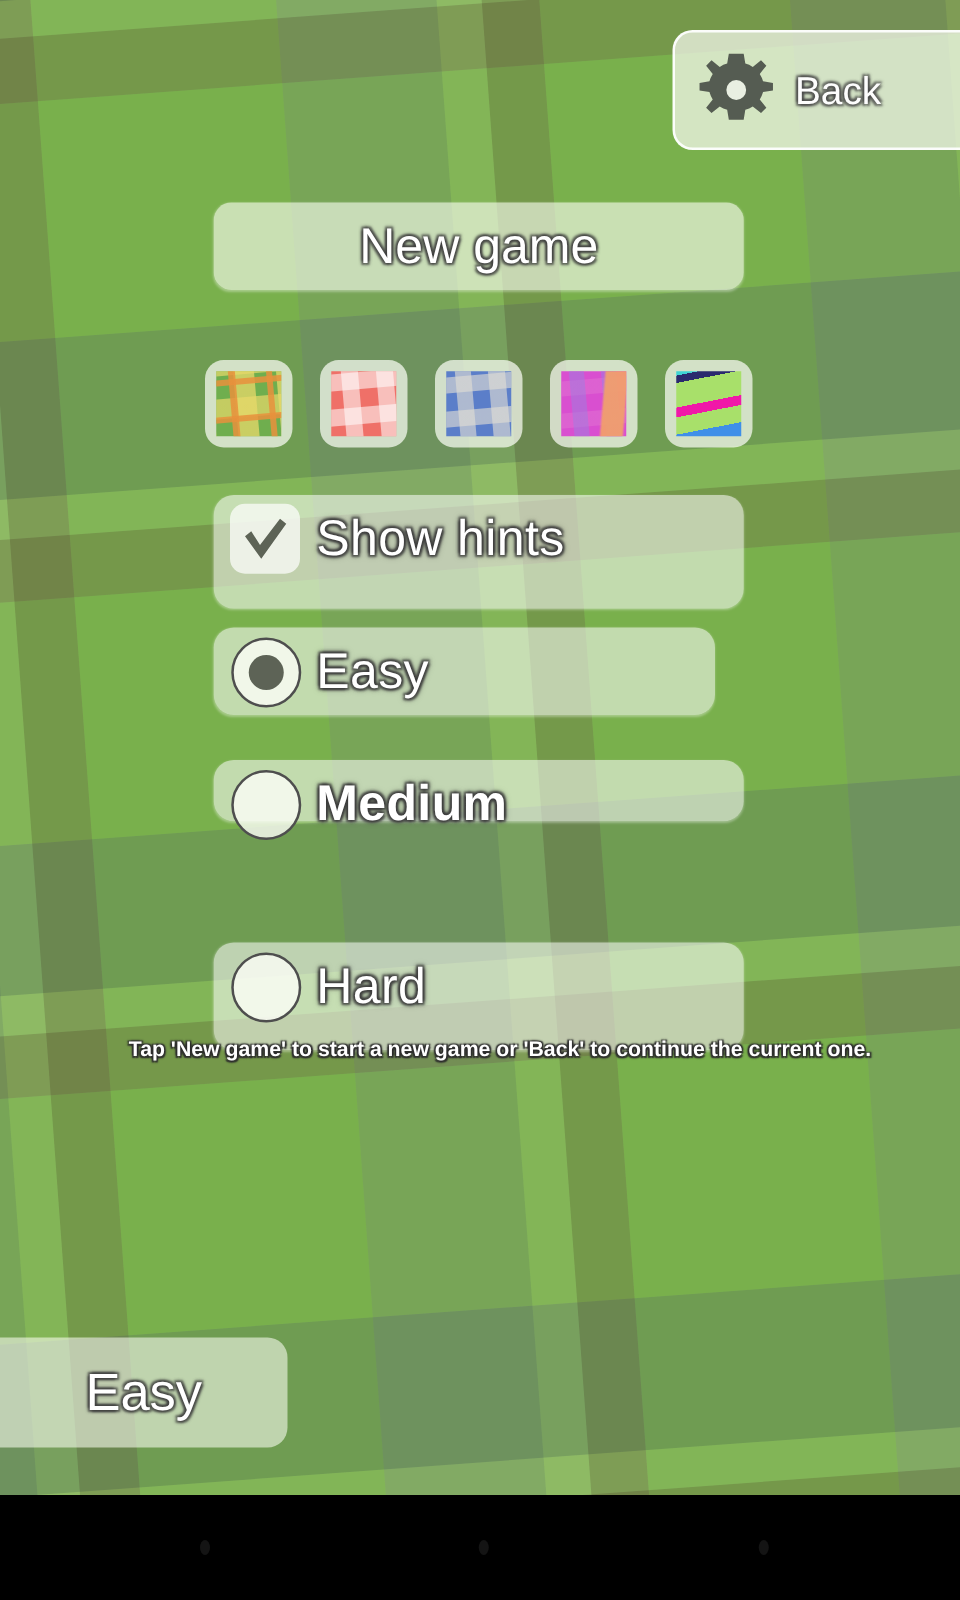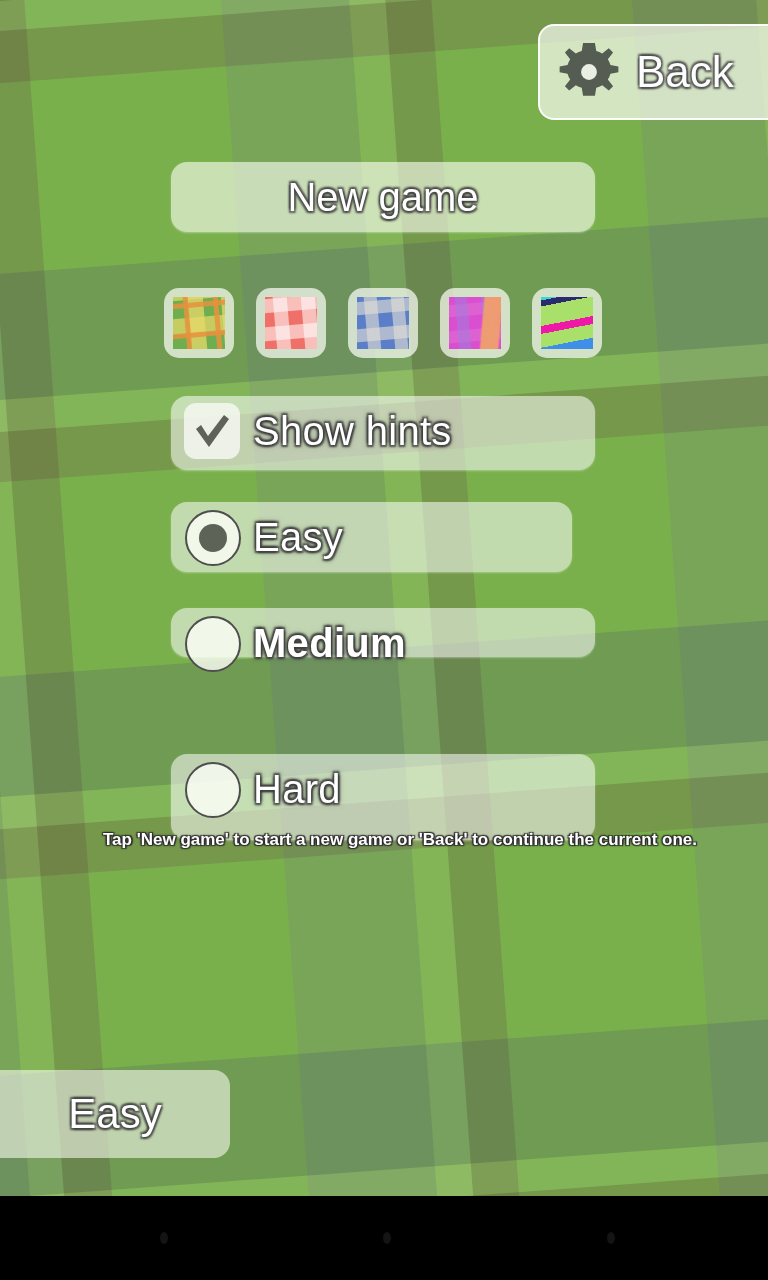--- a/index.html
+++ b/index.html
@@ -92,34 +92,34 @@
     box-sizing: border-box;
     display: flex;
     align-items: center;
     padding-left: 16px;
   }
   #gear-icon { width: 66px; height: 66px; flex: 0 0 66px; }
   #back-label {
     position: relative;
     margin-left: 14px;
     color: #fdfdfd;
-    font-size: 44px;
+    font-size: 31px;
     line-height: 1;
     text-shadow:
       -1.6px -1.6px 2px rgba(70,70,70,0.8),
        1.6px -1.6px 2px rgba(70,70,70,0.8),
       -1.6px  1.6px 2px rgba(70,70,70,0.8),
        1.6px  1.6px 2px rgba(70,70,70,0.8);
   }
 
   
   #new-game-button {
     left: 171px; top: 162px; width: 424px; height: 70px;
     background: rgba(250,253,242,0.62);
-    display: flex; align-items: center; justify-content: center;
+    display: flex; align-items: center; justify-content: center; border-radius: 14px;
   }
   #new-game-label {
     color: #ffffff;
     font-size: 40px;
     line-height: 1;
     text-shadow:
       -1.6px -1.6px 2px rgba(60,60,60,0.8),
        1.6px -1.6px 2px rgba(60,60,60,0.8),
       -1.6px  1.6px 2px rgba(60,60,60,0.8),
        1.6px  1.6px 2px rgba(60,60,60,0.8);
@@ -372,21 +372,21 @@
               #2b2a6e 22%,  #2b2a6e 28%,
               #a8e06a 28%,  #a8e06a 48%,
               #f018a8 48%,  #f018a8 56%,
               #a8e06a 56%,  #a8e06a 70%,
               #3f8fe8 70%,  #3f8fe8 84%,
               #a8e06a 84%,  #a8e06a 100%);"></div>
       </div>
     </div>
   </div>
 
-  <div class="panel" style="left:171px; top:396px; width:424px; height:74px;">
+  <div class="panel" style="left:171px; top:396px; width:424px; height:91px;">
     <div class="control-box">
       <svg width="44" height="44" viewBox="0 0 44 44">
         <path d="M6 20 L11 16 L18 27 L34 6 L39 10 L19 38 Z" fill="#5d6356"></path>
       </svg>
     </div>
     <span class="row-label" style="left:82px; top:15px;">Show hints</span>
   </div>
 
   <div class="panel" style="left:171px; top:502px; width:401px; height:70px;">
     <div class="radio-outer">

